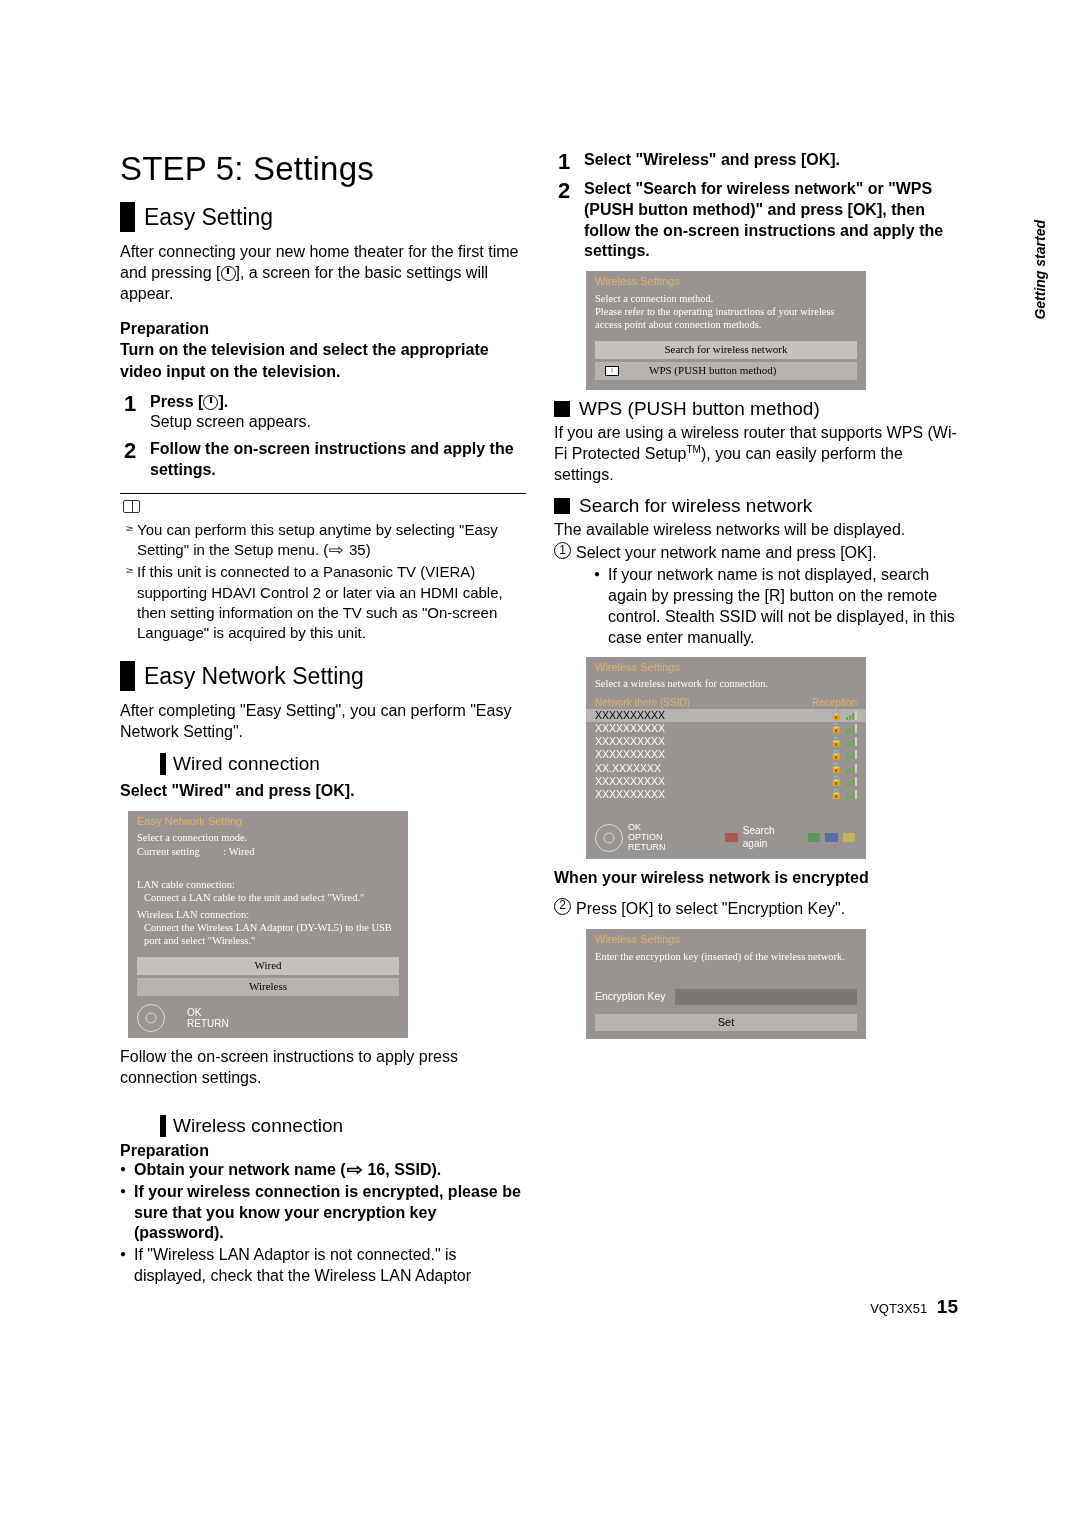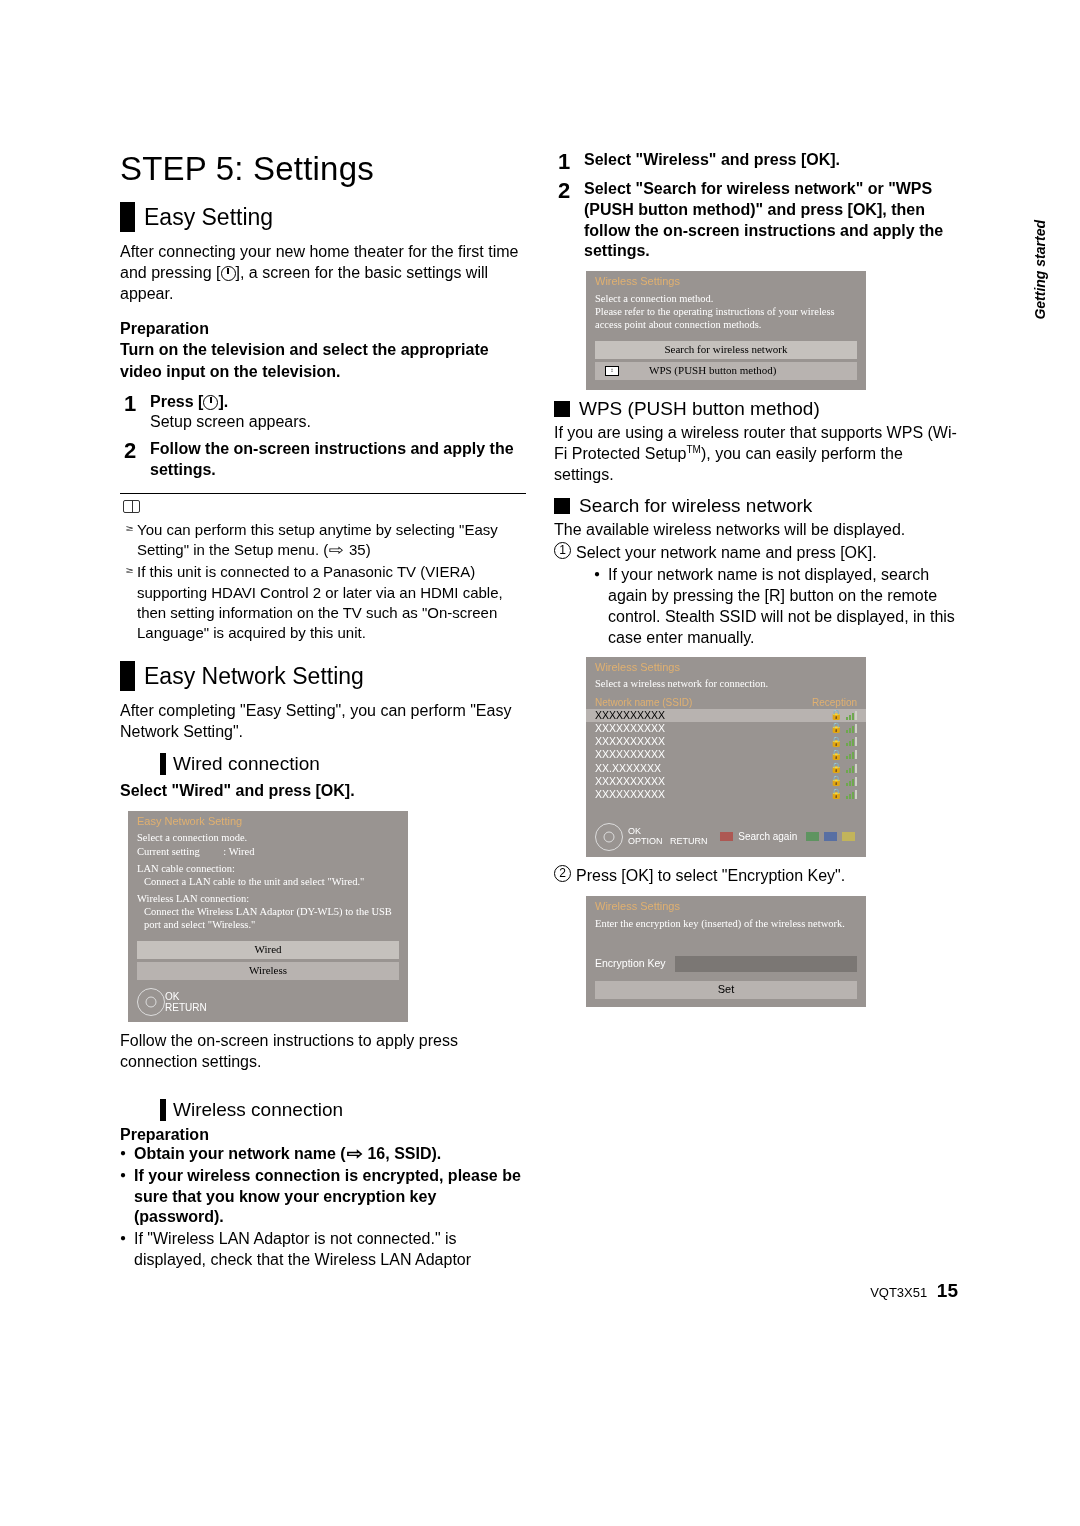--- a/index.html
+++ b/index.html
@@ -32,21 +32,21 @@
   .indent2 { margin-left: 40px; }
   .bul-black { font-size:16px; line-height:1.3; padding-left: 0; }
   .bul-black li { list-style:none; position:relative; padding-left: 14px; margin-bottom:1px; }
   .bul-black li::before { content:"●"; position:absolute; left:0; top:2px; font-size:10px; }
   
   .ui { background: #999491; color: #fff; font-size: 10.5px; margin: 8px 8px 8px 8px; line-height:1.25; }
   .ui .ui-title { color: #e0b070; padding: 4px 9px 2px 9px; font-size:11px; }
   .ui .ui-body { padding: 1px 9px 4px 9px; font-family: Liberation Serif, serif; }
   .ui .ui-btn { background:#b8b3b0; color:#000; text-align:center; padding:2px 0; margin-top:3px; font-size:11px; }
   .ui .ui-btn.sel { background:#c5c1bd; }
-  .ui .ui-bot { display:flex; align-items:center; gap:0; padding: 4px 9px 6px 9px; font-size:10px; }
+  .ui .ui-bot { display:flex; align-items:center; gap:22px; padding: 4px 9px 6px 9px; font-size:10px; }
   .ui-nav { width:28px; height:28px; border:1.5px solid #ddd; border-radius:50%; position:relative; flex-shrink:0; }
   .ui-nav::before { content:""; position:absolute; left:50%; top:50%; width:9px; height:9px; border:1px solid #ddd; border-radius:50%; transform:translate(-50%,-50%); }
   .ui-color { display:inline-block; width:13px; height:9px; margin-right:2px; }
   .cR{background:#ad5853;} .cG{background:#5e9460;} .cB{background:#586fa3;} .cY{background:#c2b45b;}
   .ui .tablehdr { display:flex; color:#e0b070; font-size:10px; padding:0 9px; margin-top:6px; }
   .ui .tablehdr span:first-child{flex:1;}
   .ui .netrow { display:flex; align-items:center; padding:0 9px; font-size:10.5px; }
   .ui .netrow span:first-child{flex:1;}
   .ui .lock { font-size:10px; margin-right:3px; }
   .ui .sig { display:inline-flex; gap:1px; align-items:flex-end; height:9px; }
@@ -125,21 +125,21 @@
     </div>
 
     <div class="para bold">Select "Wired" and press [OK].</div>
 
     
     <div class="ui" style="width:280px;">
       <div class="ui-title">Easy Network Setting</div>
       <div class="ui-body">
         <div>Select a connection mode.</div>
         <div><span>Current setting</span> &nbsp;&nbsp;&nbsp;&nbsp;&nbsp;&nbsp;&nbsp; <span>:  Wired</span></div>
-        <div style="margin-top:4px;">LAN cable connection:</div>
+        <div style="margin-top:20px;">LAN cable connection:</div>
         <div style="padding-left:7px;">Connect a LAN cable to the unit and select "Wired."</div>
         <div style="margin-top:4px;">Wireless LAN connection:</div>
         <div style="padding-left:7px;">Connect the Wireless LAN Adaptor (DY-WL5) to the USB port and select "Wireless."</div>
         <div class="ui-btn sel" style="margin-top:10px;">Wired</div>
         <div class="ui-btn">Wireless</div>
       </div>
       <div class="ui-bot">
         <div class="ui-nav"></div>
         <div style="line-height:1.1;">
           <div>OK</div>
@@ -210,21 +210,21 @@
     <ul class="bul-black indent2">
       <li>If your network name is not displayed, search again by pressing the [R] button on the remote control. Stealth SSID will not be displayed, in this case enter manually.</li>
     </ul>
 
     <div class="ui" style="width:280px; margin-left:32px;">
       <div class="ui-title">Wireless Settings</div>
       <div class="ui-body" style="padding-bottom:0;">
         <div>Select a wireless network for connection.</div>
       </div>
       <div class="tablehdr">
-        <span>Network name (SSID)</span>
+        <span>Network there (SSID)</span>
         <span>Reception</span>
       </div>
       <div class="netrow" style="background:#b8b3b0; color:#000;">
           <span>XXXXXXXXXX</span>
           <span class="lock">🔒</span>
           <span class="sig">
             <i></i>
             <i></i>
             <i></i>
             <i></i>
@@ -303,20 +303,21 @@
           <span class="ui-color cR"></span>
           <span>Search again</span>
           &nbsp;
           <span class="ui-color cG"></span>
           <span class="ui-color cB"></span>
           <span class="ui-color cY"></span>
         </div>
       </div>
     </div>
 
+    <div class="para bold" style="margin-top:4px;">When your wireless network is encrypted</div>
     <div class="para" style="display:flex;">
       <span class="circ">2</span>
       <span>Press [OK] to select "Encryption Key".</span>
     </div>
 
     <div class="ui" style="width:280px; margin-left:32px;">
       <div class="ui-title">Wireless Settings</div>
       <div class="ui-body">
         <div>Enter the encryption key (inserted) of the wireless network.</div>
       </div>

